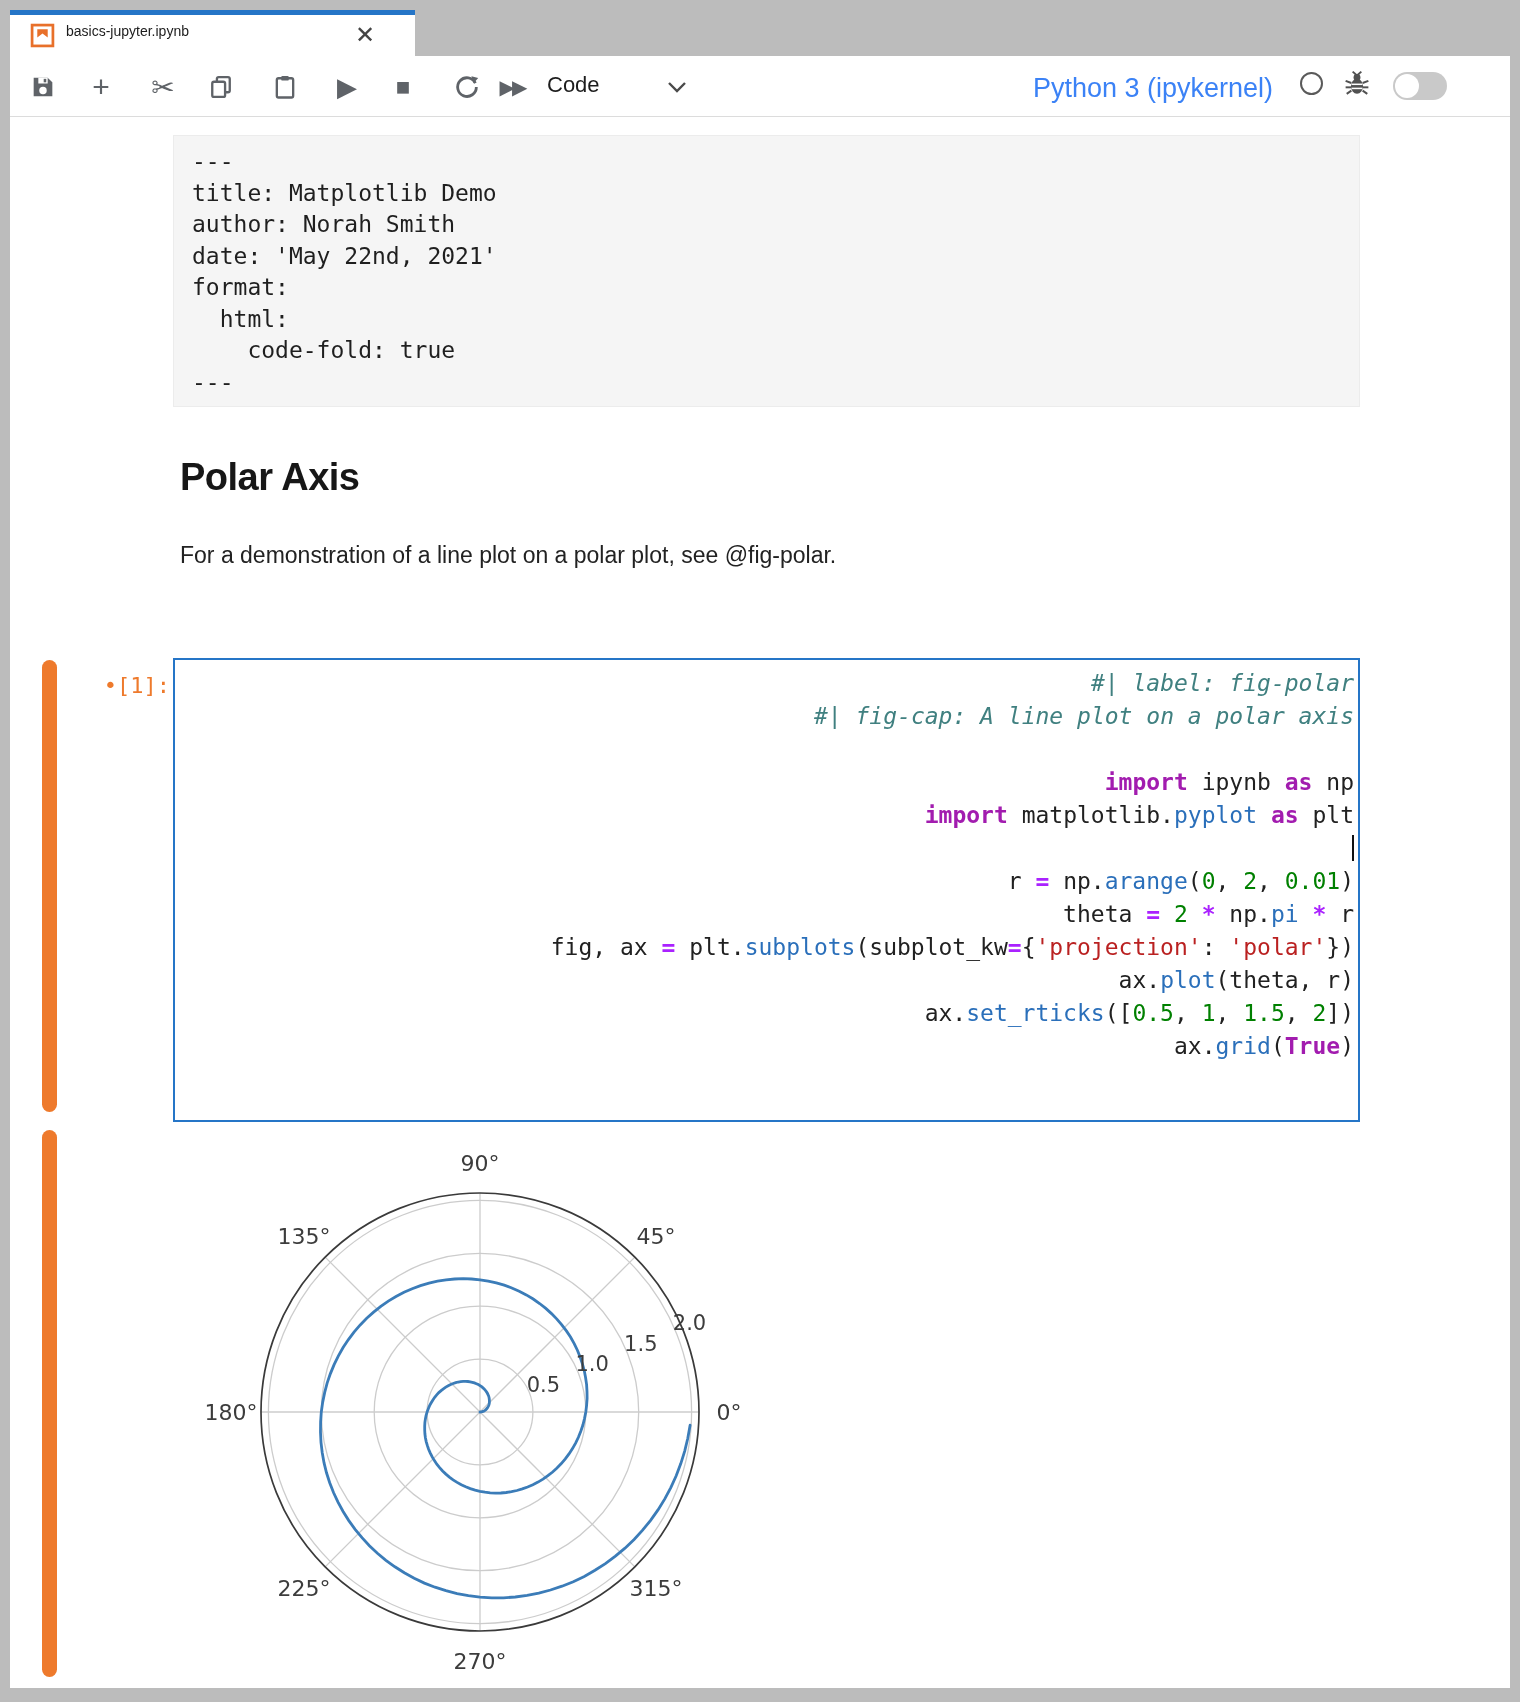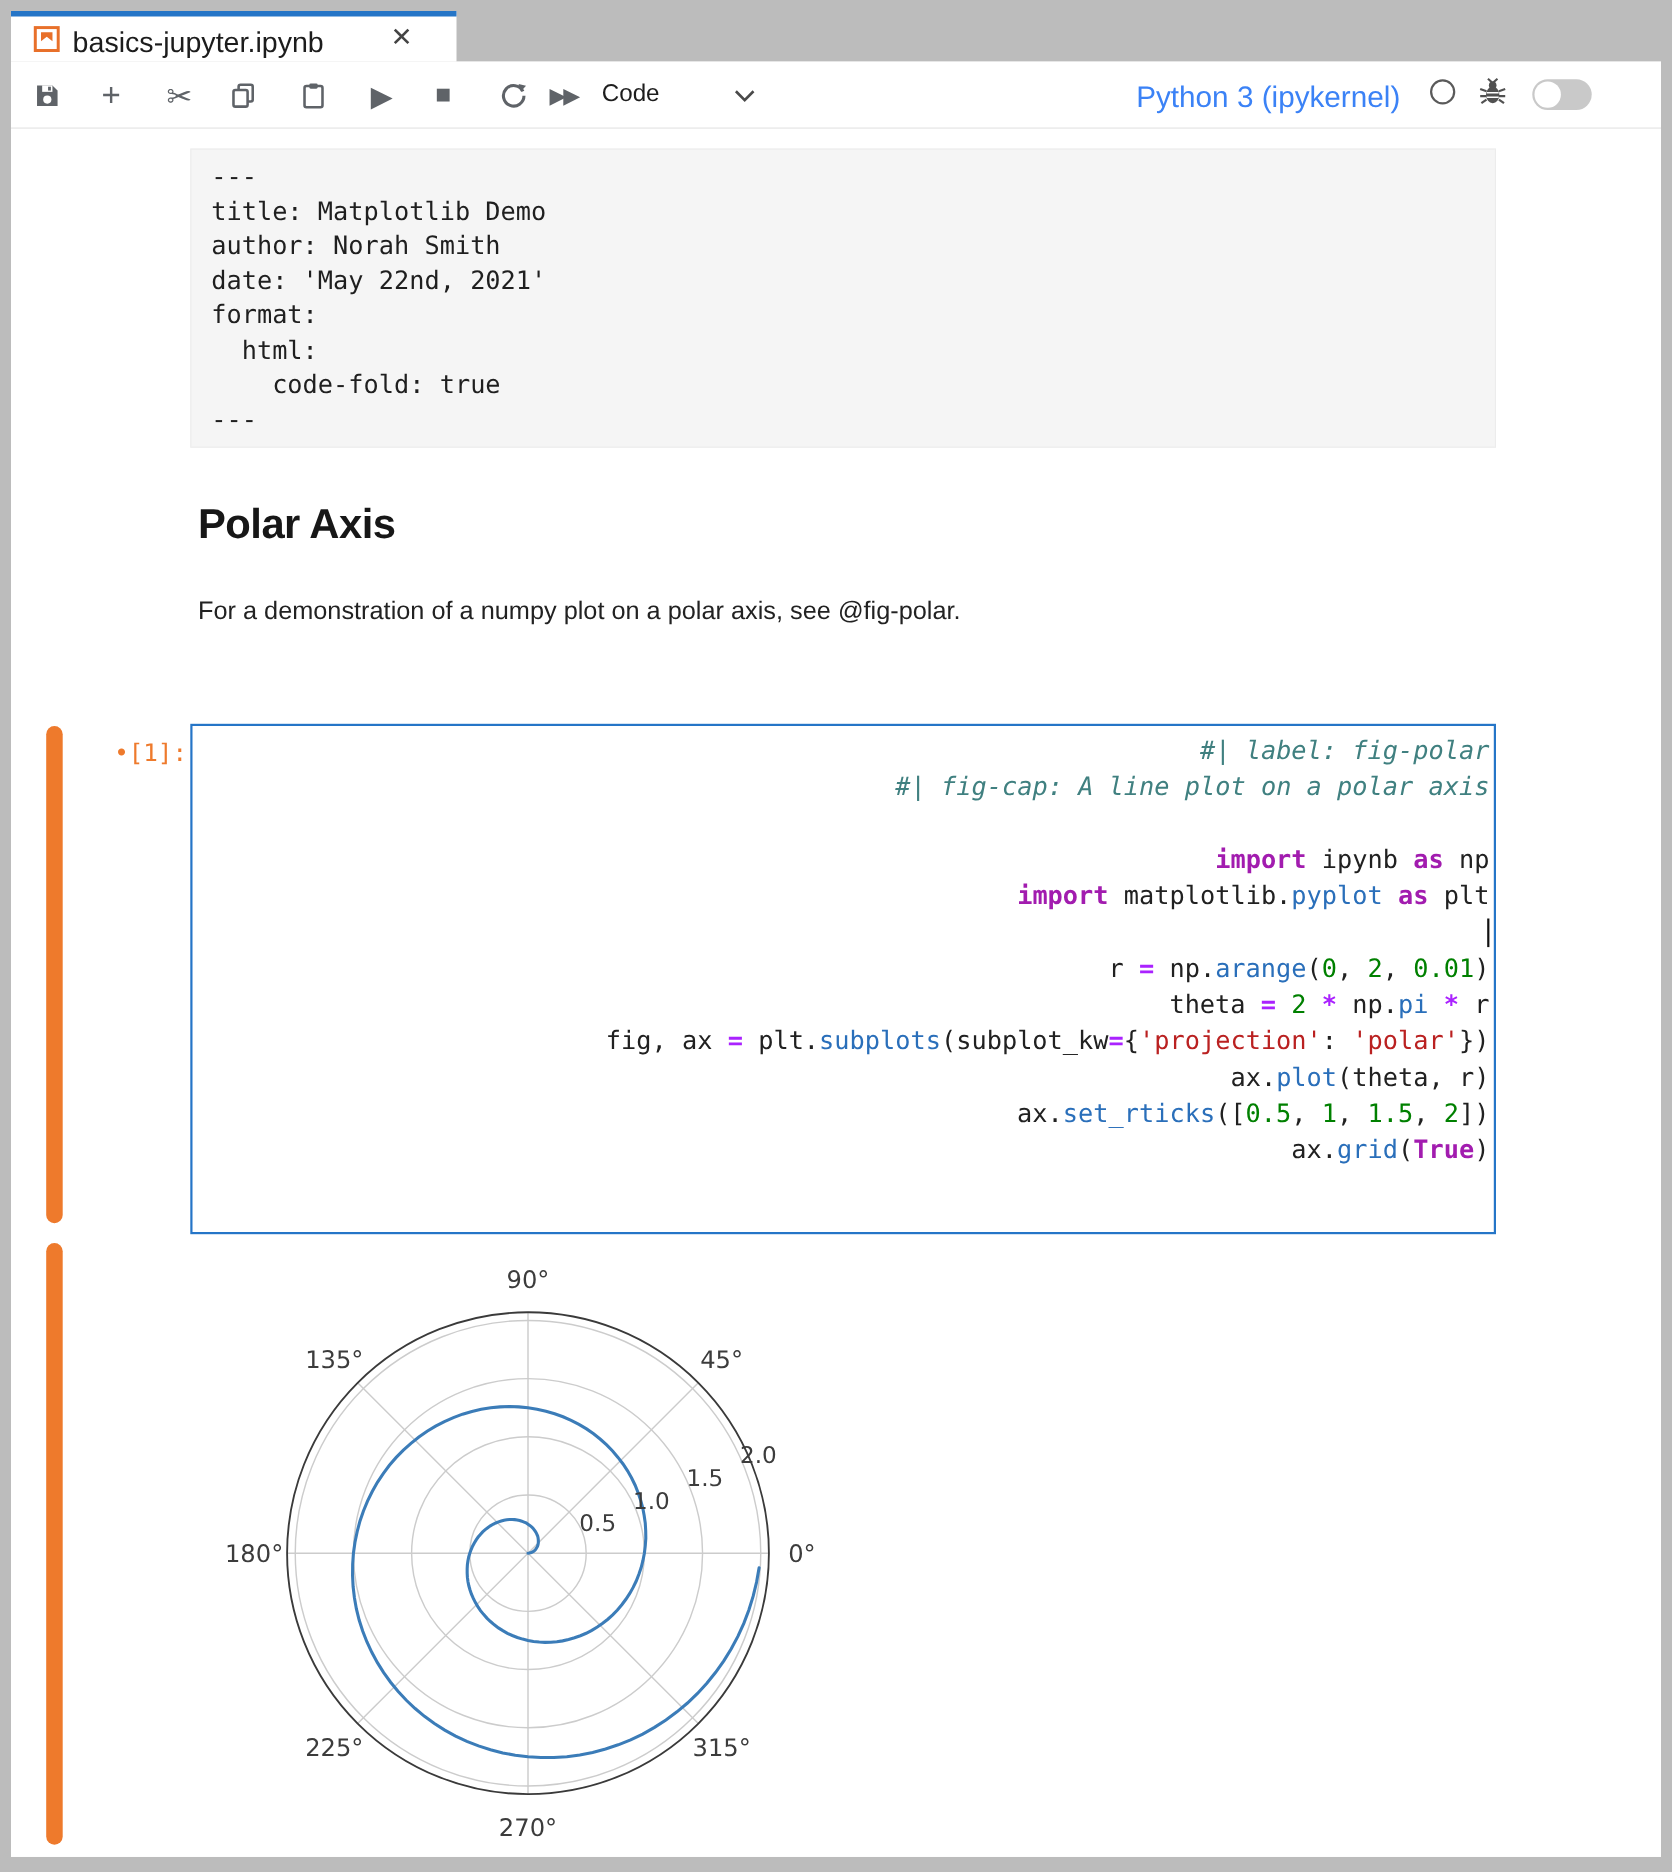--- a/index.html
+++ b/index.html
@@ -5,21 +5,21 @@
   html,body{margin:0;padding:0;}
   body{
     width:1520px;height:1702px;background:#bcbcbc;
     font-family:"Liberation Sans",sans-serif;position:relative;overflow:hidden;
   }
   .window{position:absolute;left:10px;top:10px;width:1500px;height:1678px;background:#ffffff;}
   
   .tabbar{position:absolute;left:0;top:0;width:1500px;height:46px;background:#bcbcbc;}
   .tab{position:absolute;left:0;top:0;width:405px;height:46px;background:#ffffff;border-top:5px solid #2575c7;box-sizing:border-box;}
   .tab-icon{position:absolute;left:20px;top:8px;width:25px;height:25px;}
-  .tab-title{position:absolute;left:56px;top:8px;font-size:26px;color:#1c1c1c;}
+  .tab-title{position:absolute;left:56px;top:8px;font-size:14px;color:#1c1c1c;}
   .tab-close{position:absolute;left:340px;top:5px;width:30px;height:30px;font-size:24px;color:#444;text-align:center;line-height:30px;}
   
   .toolbar{position:absolute;left:0;top:46px;width:1500px;height:61px;background:#ffffff;border-bottom:1px solid #dcdcdc;box-sizing:border-box;}
   .tbtn{position:absolute;top:13px;width:36px;height:36px;display:flex;align-items:center;justify-content:center;color:#5f6368;}
   .tbtn.glyph{font-size:24px;}
   .tbtn svg{display:block;}
   .cell-type{position:absolute;left:537px;top:16px;font-size:22px;color:#1d1d1d;}
   .chev{position:absolute;left:656px;top:24px;}
   .kernel-name{position:absolute;right:237px;top:17px;font-size:27px;color:#3b82f6;}
   .kstatus{position:absolute;left:1290px;top:16px;width:23px;height:23px;border:2.5px solid #5a5a5a;border-radius:50%;box-sizing:border-box;background:#fff;}
@@ -128,21 +128,21 @@
       <div class="yaml">---
 title: Matplotlib Demo
 author: Norah Smith
 date: 'May 22nd, 2021'
 format:
   html:
     code-fold: true
 ---</div>
     </div>
     <div class="md-heading">Polar Axis</div>
-    <div class="md-para">For a demonstration of a numpy plot on a polar axis, see @fig-polar.</div>
+    <div class="md-para">For a demonstration of a line plot on a polar plot, see @fig-polar.</div>
 
     <div class="collapser bar1"></div>
     <div class="prompt">•[1]:</div>
     <div class="code-cell">
       <div class="code-editor">
           <div class="cl"><span class="tk-com">#| label: fig-polar</span></div>
           <div class="cl"><span class="tk-com">#| fig-cap: A line plot on a polar axis</span></div>
           <div class="cl">&nbsp;</div>
           <div class="cl"><span class="tk-kw">import</span><span class="tk-txt"> ipynb </span><span class="tk-kw">as</span><span class="tk-txt"> np</span></div>
           <div class="cl"><span class="tk-kw">import</span><span class="tk-txt"> matplotlib.</span><span class="tk-fn">pyplot</span><span class="tk-txt"> </span><span class="tk-kw">as</span><span class="tk-txt"> plt</span></div>

